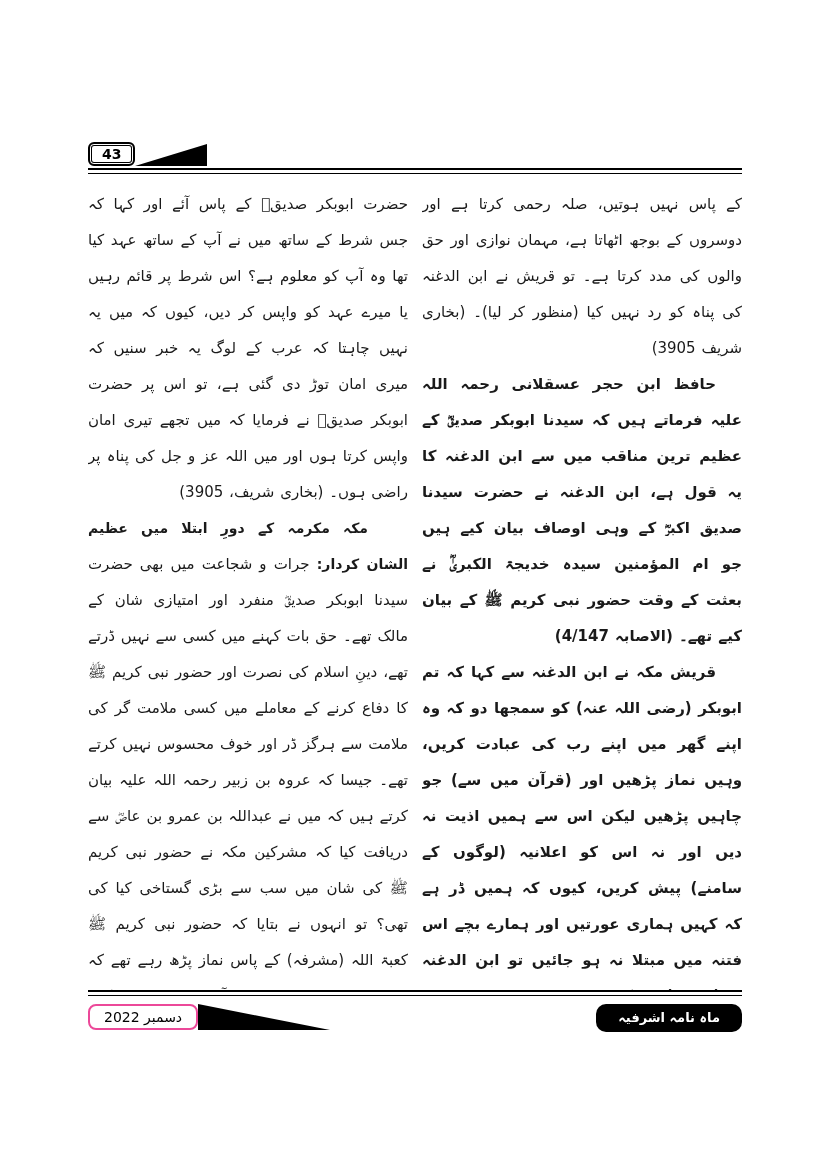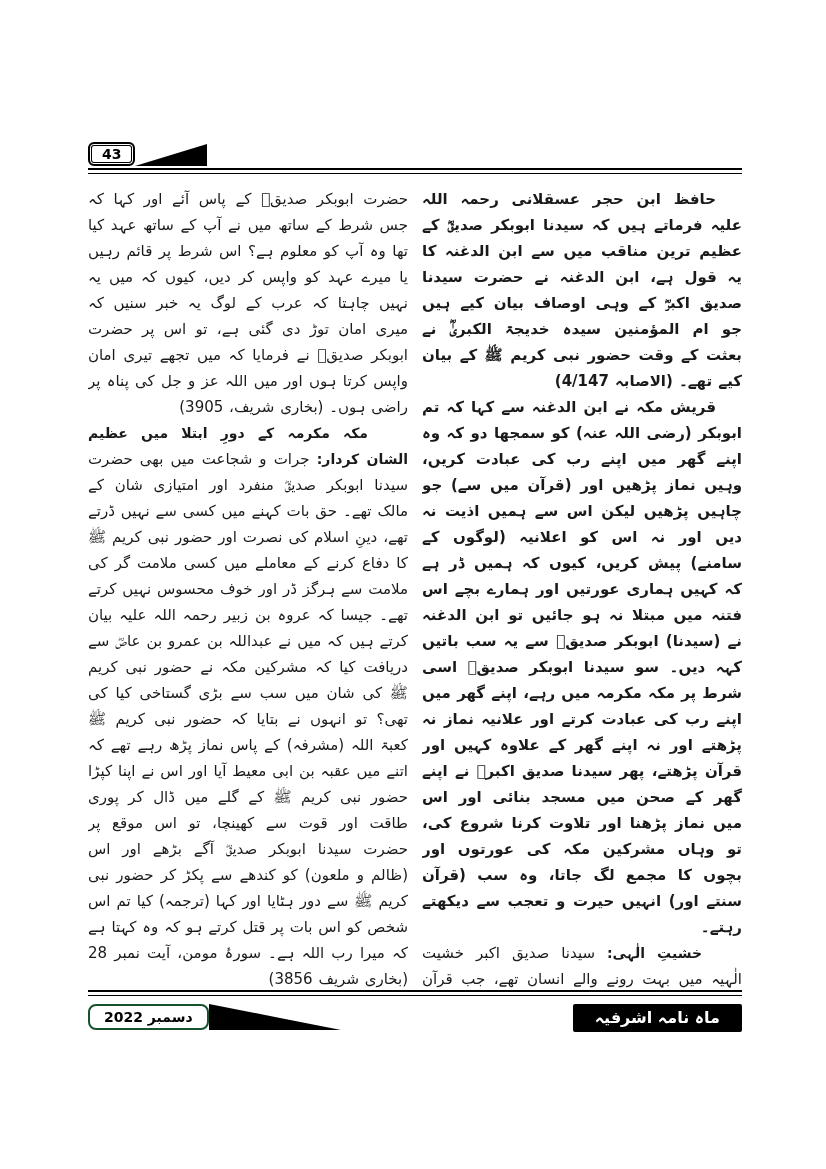--- a/index.html
+++ b/index.html
@@ -19,35 +19,35 @@
   }
   .wedge-up{width:0;height:0;border-bottom:22px solid #000;border-left:72px solid transparent;}
   .wedge-down{width:0;height:0;border-bottom:26px solid #000;border-right:132px solid transparent;}
   .dbl-rule{height:3px;border-top:2px solid #000;border-bottom:1px solid #000;margin-top:2px;}
   
   .cols{
     position:absolute;top:186px;left:88px;width:654px;height:806px;overflow:hidden;
     display:flex;gap:14px;direction:rtl;
   }
   .col{width:320px;height:806px;overflow:hidden;text-align:justify;direction:rtl;}
-  .col p{margin:0;font-size:15px;line-height:26px;word-spacing:1px;}
+  .col p{margin:0;font-size:15px;line-height:36px;word-spacing:1px;}
   .indent{text-indent:26px;font-weight:bold;}
   .indent-lg{text-indent:40px;}
   .head-inline{font-weight:bold;font-size:14px;letter-spacing:0.5px;}
   
   .footer{position:absolute;top:988px;left:88px;width:654px;}
   .footer-row{display:flex;justify-content:space-between;align-items:flex-start;direction:ltr;margin-top:8px;}
   .fgroup{display:flex;align-items:flex-start;}
   .date-pill{
-    border:2px solid #14532d;border-radius:8px;background:#fff;color:#000;
-    font-size:14px;font-weight:bold;line-height:22px;padding:0 14px;direction:rtl;
+    border:2px solid #ec4899;border-radius:8px;background:#fff;color:#000;
+    font-size:14px;font-weight:normal;line-height:22px;padding:0 14px;direction:rtl;
   }
   .nameplate{
-    background:#000;color:#fff;font-weight:bold;font-size:16px;
-    line-height:28px;padding:0 22px;border-radius:2px;direction:rtl;
+    background:#000;color:#fff;font-weight:bold;font-size:13px;
+    line-height:28px;padding:0 22px;border-radius:10px;direction:rtl;
   }
 </style>
 </head>
 <body>
 
 <div class="page">
 
   <div class="header">
     <div class="header-row">
       <div class="hgroup">
@@ -56,20 +56,21 @@
         </div>
         <div class="wedge-up"></div>
       </div>
     </div>
     <div class="dbl-rule"></div>
   </div>
 
   <div class="cols">
 
     <div class="col">
+      <p>کے پاس نہیں ہوتیں، صلہ رحمی کرتا ہے اور دوسروں کے بوجھ اٹھاتا ہے، مہمان نوازی اور حق والوں کی مدد کرتا ہے۔ تو قریش نے ابن الدغنہ کی پناہ کو رد نہیں کیا (منظور کر لیا)۔ (بخاری شریف 3905)</p>
       <p class="indent">حافظ ابن حجر عسقلانی رحمہ اللہ علیہ فرماتے ہیں کہ سیدنا ابوبکر صدیقؓ کے عظیم ترین مناقب میں سے ابن الدغنہ کا یہ قول ہے، ابن الدغنہ نے حضرت سیدنا صدیق اکبرؓ کے وہی اوصاف بیان کیے ہیں جو ام المؤمنین سیدہ خدیجۃ الکبریٰؓ نے بعثت کے وقت حضور نبی کریم ﷺ کے بیان کیے تھے۔ (الاصابہ 4/147)</p>
       <p class="indent">قریش مکہ نے ابن الدغنہ سے کہا کہ تم ابوبکر (رضی اللہ عنہ) کو سمجھا دو کہ وہ اپنے گھر میں اپنے رب کی عبادت کریں، وہیں نماز پڑھیں اور (قرآن میں سے) جو چاہیں پڑھیں لیکن اس سے ہمیں اذیت نہ دیں اور نہ اس کو اعلانیہ (لوگوں کے سامنے) پیش کریں، کیوں کہ ہمیں ڈر ہے کہ کہیں ہماری عورتیں اور ہمارے بچے اس فتنہ میں مبتلا نہ ہو جائیں تو ابن الدغنہ نے (سیدنا) ابوبکر صدیقؓ سے یہ سب باتیں کہہ دیں۔ سو سیدنا ابوبکر صدیقؓ اسی شرط پر مکہ مکرمہ میں رہے، اپنے گھر میں اپنے رب کی عبادت کرتے اور علانیہ نماز نہ پڑھتے اور نہ اپنے گھر کے علاوہ کہیں اور قرآن پڑھتے، پھر سیدنا صدیق اکبرؓ نے اپنے گھر کے صحن میں مسجد بنائی اور اس میں نماز پڑھنا اور تلاوت کرنا شروع کی، تو وہاں مشرکین مکہ کی عورتوں اور بچوں کا مجمع لگ جاتا، وہ سب (قرآن سنتے اور) انہیں حیرت و تعجب سے دیکھتے رہتے۔</p>
       <p class="indent-lg"><span class="head-inline">خشیتِ الٰہی:</span><span> سیدنا صدیق اکبر خشیت الٰہیہ میں بہت رونے والے انسان تھے، جب قرآن کی تلاوت فرماتے تو آنکھوں سے آنسو بہنے لگتے، اس صورت حال سے مشرکین قریش کے سردار گھبرا گئے اور ابن الدغنہ سے کہا کہ ہم نے تو ابوبکر (رضی اللہ عنہ) کو تیری پناہ میں دینا اس شرط پر قبول کیا تھا کہ وہ اپنے گھر میں رہ کر اپنے رب کی عبادت کریں لیکن اس نے اس شرط کے خلاف کیا، اپنے گھر کے صحن میں مسجد بنا کر کھلے عام نماز پڑھنی اور بلند آواز سے قرآن کی تلاوت کرنا شروع کر دی ہے اور ہمیں ڈر ہے کہ کہیں ہماری عورتیں اور بچے گمراہ نہ ہو جائیں، لہذا تم ابوبکر کو اس بات سے روکو۔ اگر وہ علانیہ نماز اور بلند آواز میں قرآن پڑھنا چاہتے ہیں تو تمھاری پناہ واپس دے دیں، کیونکہ ہم تمھاری پناہ توڑنا نہیں چاہتے اور ہم یہ بھی برداشت نہیں کر سکتے کہ ابوبکر (رضی اللہ عنہ) اعلانیہ عبادت کریں۔ ام المومنین سیدہ عائشہ صدیقہؓ فرماتی ہیں کہ یہ سن کر ابن الدغنہ</span></p>
     </div>
 
     <div class="col">
       <p>حضرت ابوبکر صدیقؓ کے پاس آئے اور کہا کہ جس شرط کے ساتھ میں نے آپ کے ساتھ عہد کیا تھا وہ آپ کو معلوم ہے؟ اس شرط پر قائم رہیں یا میرے عہد کو واپس کر دیں، کیوں کہ میں یہ نہیں چاہتا کہ عرب کے لوگ یہ خبر سنیں کہ میری امان توڑ دی گئی ہے، تو اس پر حضرت ابوبکر صدیقؓ نے فرمایا کہ میں تجھے تیری امان واپس کرتا ہوں اور میں اللہ عز و جل کی پناہ پر راضی ہوں۔ (بخاری شریف، 3905)</p>
       <p class="indent-lg"><span class="head-inline">مکہ مکرمہ کے دورِ ابتلا میں عظیم الشان کردار:</span><span> جرات و شجاعت میں بھی حضرت سیدنا ابوبکر صدیقؓ منفرد اور امتیازی شان کے مالک تھے۔ حق بات کہنے میں کسی سے نہیں ڈرتے تھے، دینِ اسلام کی نصرت اور حضور نبی کریم ﷺ کا دفاع کرنے کے معاملے میں کسی ملامت گر کی ملامت سے ہرگز ڈر اور خوف محسوس نہیں کرتے تھے۔ جیسا کہ عروہ بن زبیر رحمہ اللہ علیہ بیان کرتے ہیں کہ میں نے عبداللہ بن عمرو بن عاصؓ سے دریافت کیا کہ مشرکین مکہ نے حضور نبی کریم ﷺ کی شان میں سب سے بڑی گستاخی کیا کی تھی؟ تو انہوں نے بتایا کہ حضور نبی کریم ﷺ کعبۃ اللہ (مشرفہ) کے پاس نماز پڑھ رہے تھے کہ اتنے میں عقبہ بن ابی معیط آیا اور اس نے اپنا کپڑا حضور نبی کریم ﷺ کے گلے میں ڈال کر پوری طاقت اور قوت سے کھینچا، تو اس موقع پر حضرت سیدنا ابوبکر صدیقؓ آگے بڑھے اور اس (ظالم و ملعون) کو کندھے سے پکڑ کر حضور نبی کریم ﷺ سے دور ہٹایا اور کہا (ترجمہ) کیا تم اس شخص کو اس بات پر قتل کرتے ہو کہ وہ کہتا ہے کہ میرا رب اللہ ہے۔ سورۂ مومن، آیت نمبر 28 (بخاری شریف 3856)</span></p>
 
     </div>

